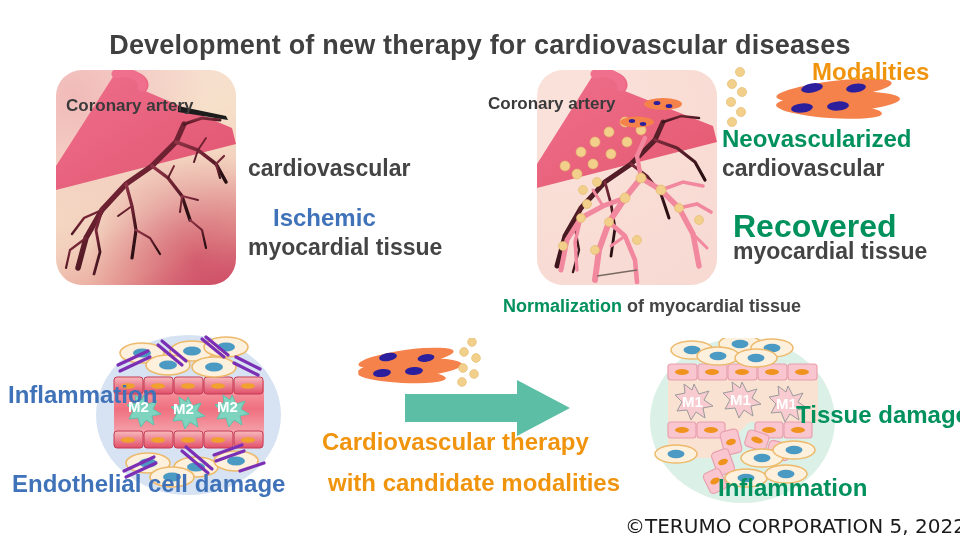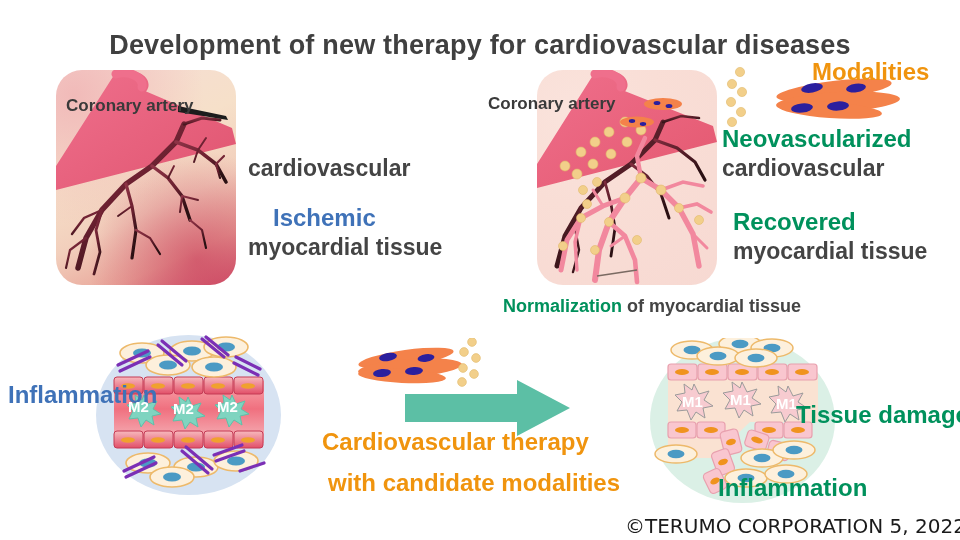--- a/index.html
+++ b/index.html
@@ -43,21 +43,21 @@
   .gray{color:#444444;font-weight:bold;}
 
   #injured-line1{left:248px;top:117px;font-size:24px;}
   #injured-line2{left:248px;top:147px;font-size:23px;}
   #ischemic-line1{left:248px;top:196px;font-size:24px;margin-left:25px;}
   #ischemic-line2{left:248px;top:226px;font-size:23px;}
 
   #modalities-label{left:812px;top:50px;font-size:24px;}
   #neo-line1{left:722px;top:117px;font-size:24px;}
   #neo-line2{left:722px;top:147px;font-size:23px;}
-  #recovered-line1{left:733px;top:200px;font-size:24px;}
+  #recovered-line1{left:733px;top:200px;font-size:32px;}
   #recovered-line2{left:733px;top:230px;font-size:23px;}
 
   #fibrosis-caption{left:62px;top:288px;font-size:23px;}
   #normalization-caption{left:503px;top:288px;font-size:18px;}
 
   #inflammation-label{left:8px;top:373px;font-size:24px;}
   #endothelial-label{left:12px;top:462px;font-size:24px;}
 
   #therapy-line1{left:322px;top:420px;font-size:24px;}
   #therapy-line2{left:328px;top:461px;font-size:24px;}
@@ -330,20 +330,21 @@
         <path d="M86 116 L112 138"></path>
           <path d="M90 112 L116 134"></path>
         <path d="M118 120 L146 110"></path>
           <path d="M120 126 L148 116"></path>
         <path d="M144 136 L168 128"></path>
       </g>
     </g>
   </svg>
 
   <div class="abs lbl blue" id="inflammation-label">Inflammation</div>
+  <div class="abs lbl blue" id="endothelial-label">Endothelial cell damage</div>
 
   <div class="abs" style="left:128px;top:390px;font-size:15px;font-weight:bold;color:#ffffff;">M2</div>
   <div class="abs" style="left:173px;top:392px;font-size:15px;font-weight:bold;color:#ffffff;">M2</div>
   <div class="abs" style="left:217px;top:390px;font-size:15px;font-weight:bold;color:#ffffff;">M2</div>
 
   <svg class="abs" style="left:348px;top:330px;width:180px;height:56px;" viewBox="0 0 180 56">
     <g>
       <ellipse cx="58" cy="20" rx="48" ry="8" fill="#f4824a" transform="rotate(-8 58 20)"></ellipse>
       <ellipse cx="62" cy="30" rx="52" ry="9" fill="#f4824a" transform="rotate(-4 62 30)"></ellipse>
       <ellipse cx="54" cy="38" rx="44" ry="7" fill="#f4824a" transform="rotate(3 54 38)"></ellipse>

